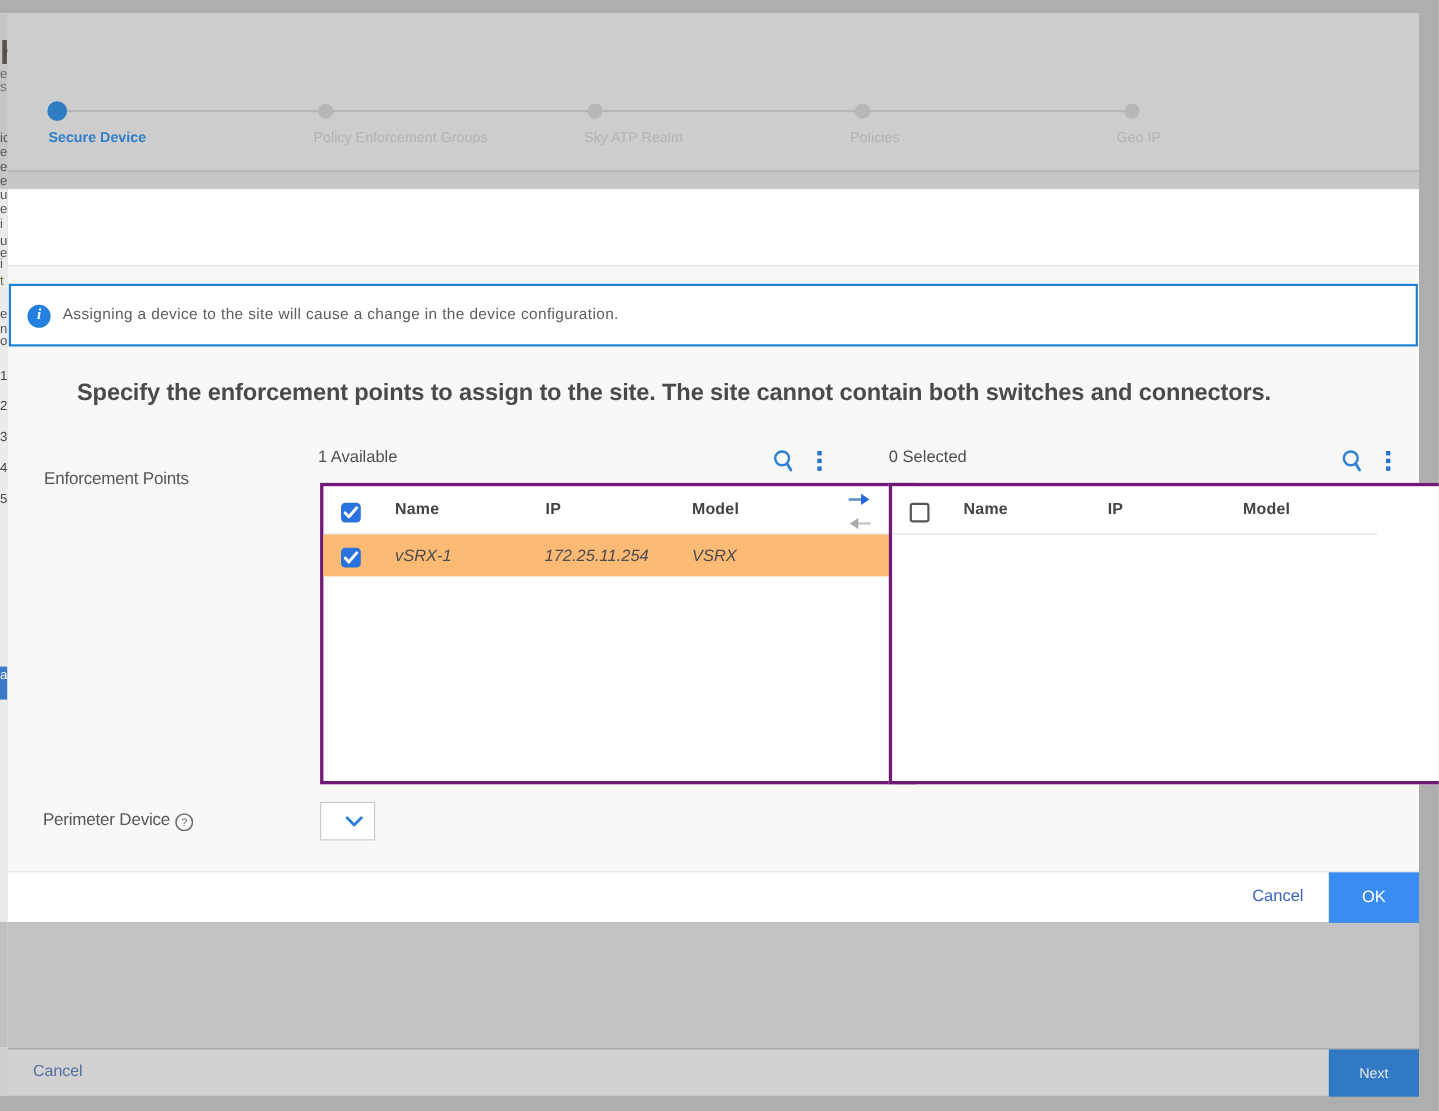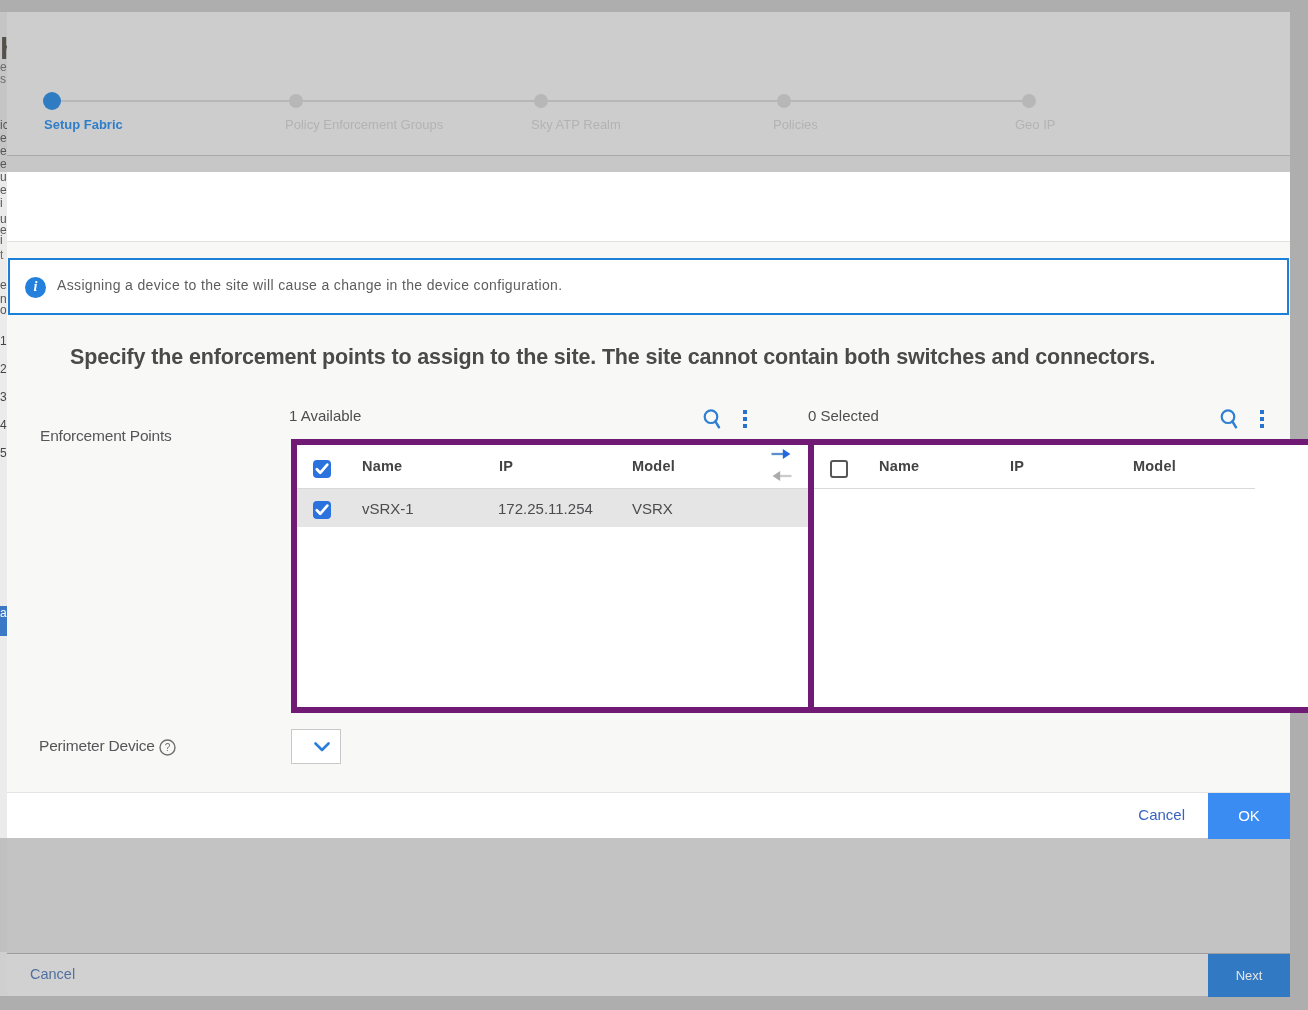--- a/index.html
+++ b/index.html
@@ -35,25 +35,25 @@
 
 #banner { position:absolute; left:1px; top:86px; width:1281px; height:57px; background:#fff; border:2px solid #1d80d8; }
 #bicon { position:absolute; left:15px; top:17px; width:21px; height:21px; border-radius:50%; background:#2380dd; color:#fff; font-size:14px; font-style:italic; font-weight:bold; text-align:center; line-height:20px; font-family:"Liberation Serif",serif; }
 #btext { position:absolute; left:47px; top:17px; font-size:14px; color:#5d5d5d; letter-spacing:0.35px; }
 
 #specify { position:absolute; left:31px; top:173px; font-size:21.5px; font-weight:bold; color:#4a4a4a; letter-spacing:-0.15px; white-space:nowrap;margin-left:32px; }
 
 .flabel { position:absolute; font-size:15.5px; color:#56565a; letter-spacing:-0.2px; }
 .cnt { position:absolute; top:235px; font-size:15px; color:#4e4e50; }
 
-.table { position:absolute; top:267px; width:542px; height:274px; background:#fff; border:6px solid #701a75; }
+.table { position:absolute; top:267px; width:542px; height:274px; background:#fff; border:3px solid #701a75; }
 .thead { position:absolute; left:0; top:0; width:100%; height:44px; }
 .thr { border-bottom:1px solid #d9d9d9; }
 .th { position:absolute; top:13px; font-size:14.5px; font-weight:bold; color:#434343; letter-spacing:0.2px; }
-.row1 { position:absolute; left:0; top:44px; width:100%; height:38px; background:#e5e5e5; }
+.row1 { position:absolute; left:0; top:44px; width:100%; height:38px; background:#fdba74;font-style:italic; }
 .td { position:absolute; top:11px; font-size:15px; color:#4c4c4e; }
 .cb { position:absolute; width:18px; height:18px; border-radius:4px; }
 .cb.checked { background:#2a72dd; }
 .cb.un { background:#fff; border:2px solid #565656; border-radius:3px; }
 
 .sicon { position:absolute; top:236px; }
 .kebab { position:absolute; top:238px; width:4px; }
 .kb { width:4px; height:4px; background:#2573cf; margin-bottom:3px; }
 
 #noitems { position:absolute; left:801px; top:412px; width:462px; text-align:center; font-size:14.5px; color:#4a4a4a; }
@@ -99,21 +99,21 @@
 
 <div class="abs" id="wizard">
   <div style="position:absolute;left:0;top:144px;width:100%;height:16px;background:#c7c7c8;"></div>
   <div id="wizhead">
     <div id="stepline"></div>
     <div class="dot blue" style="left:36px;"></div>
     <div class="dot grey" style="left:282px;"></div>
     <div class="dot grey" style="left:527px;"></div>
     <div class="dot grey" style="left:770px;"></div>
     <div class="dot grey" style="left:1015px;"></div>
-    <div class="steplbl active" style="left:37px;">Setup Fabric</div>
+    <div class="steplbl active" style="left:37px;">Secure Device</div>
     <div class="steplbl" style="left:278px;">Policy Enforcement Groups</div>
     <div class="steplbl" style="left:524px;">Sky ATP Realm</div>
     <div class="steplbl" style="left:766px;">Policies</div>
     <div class="steplbl" style="left:1008px;">Geo IP</div>
   </div>
   <div id="wizfoot">
     <div id="wcancel">Cancel</div>
     <div id="wnext">Next</div>
   </div>
 </div>

